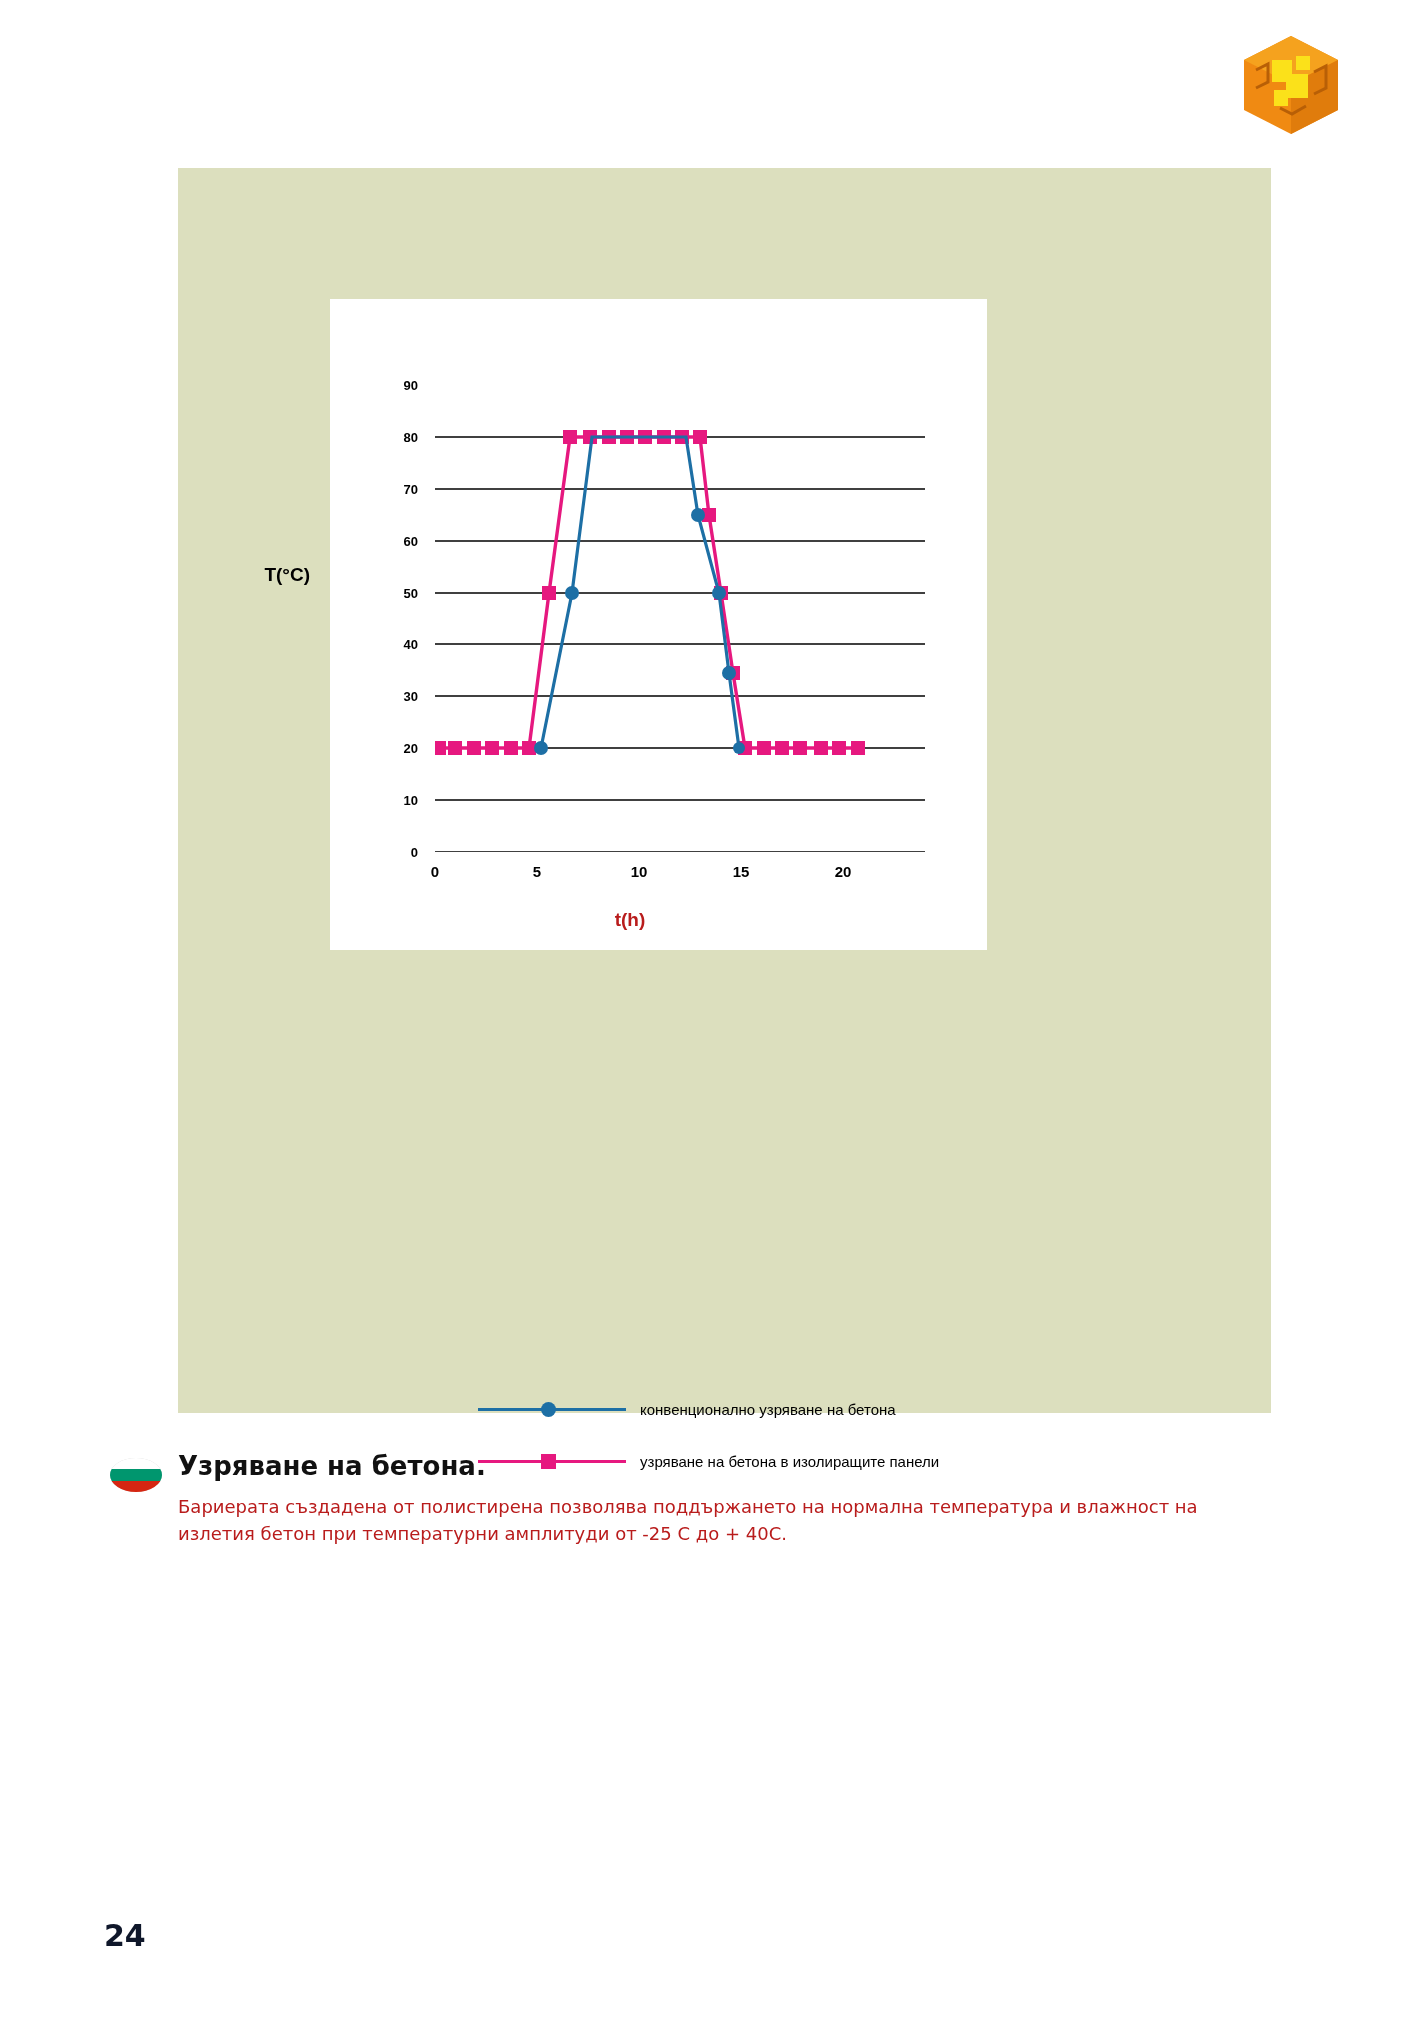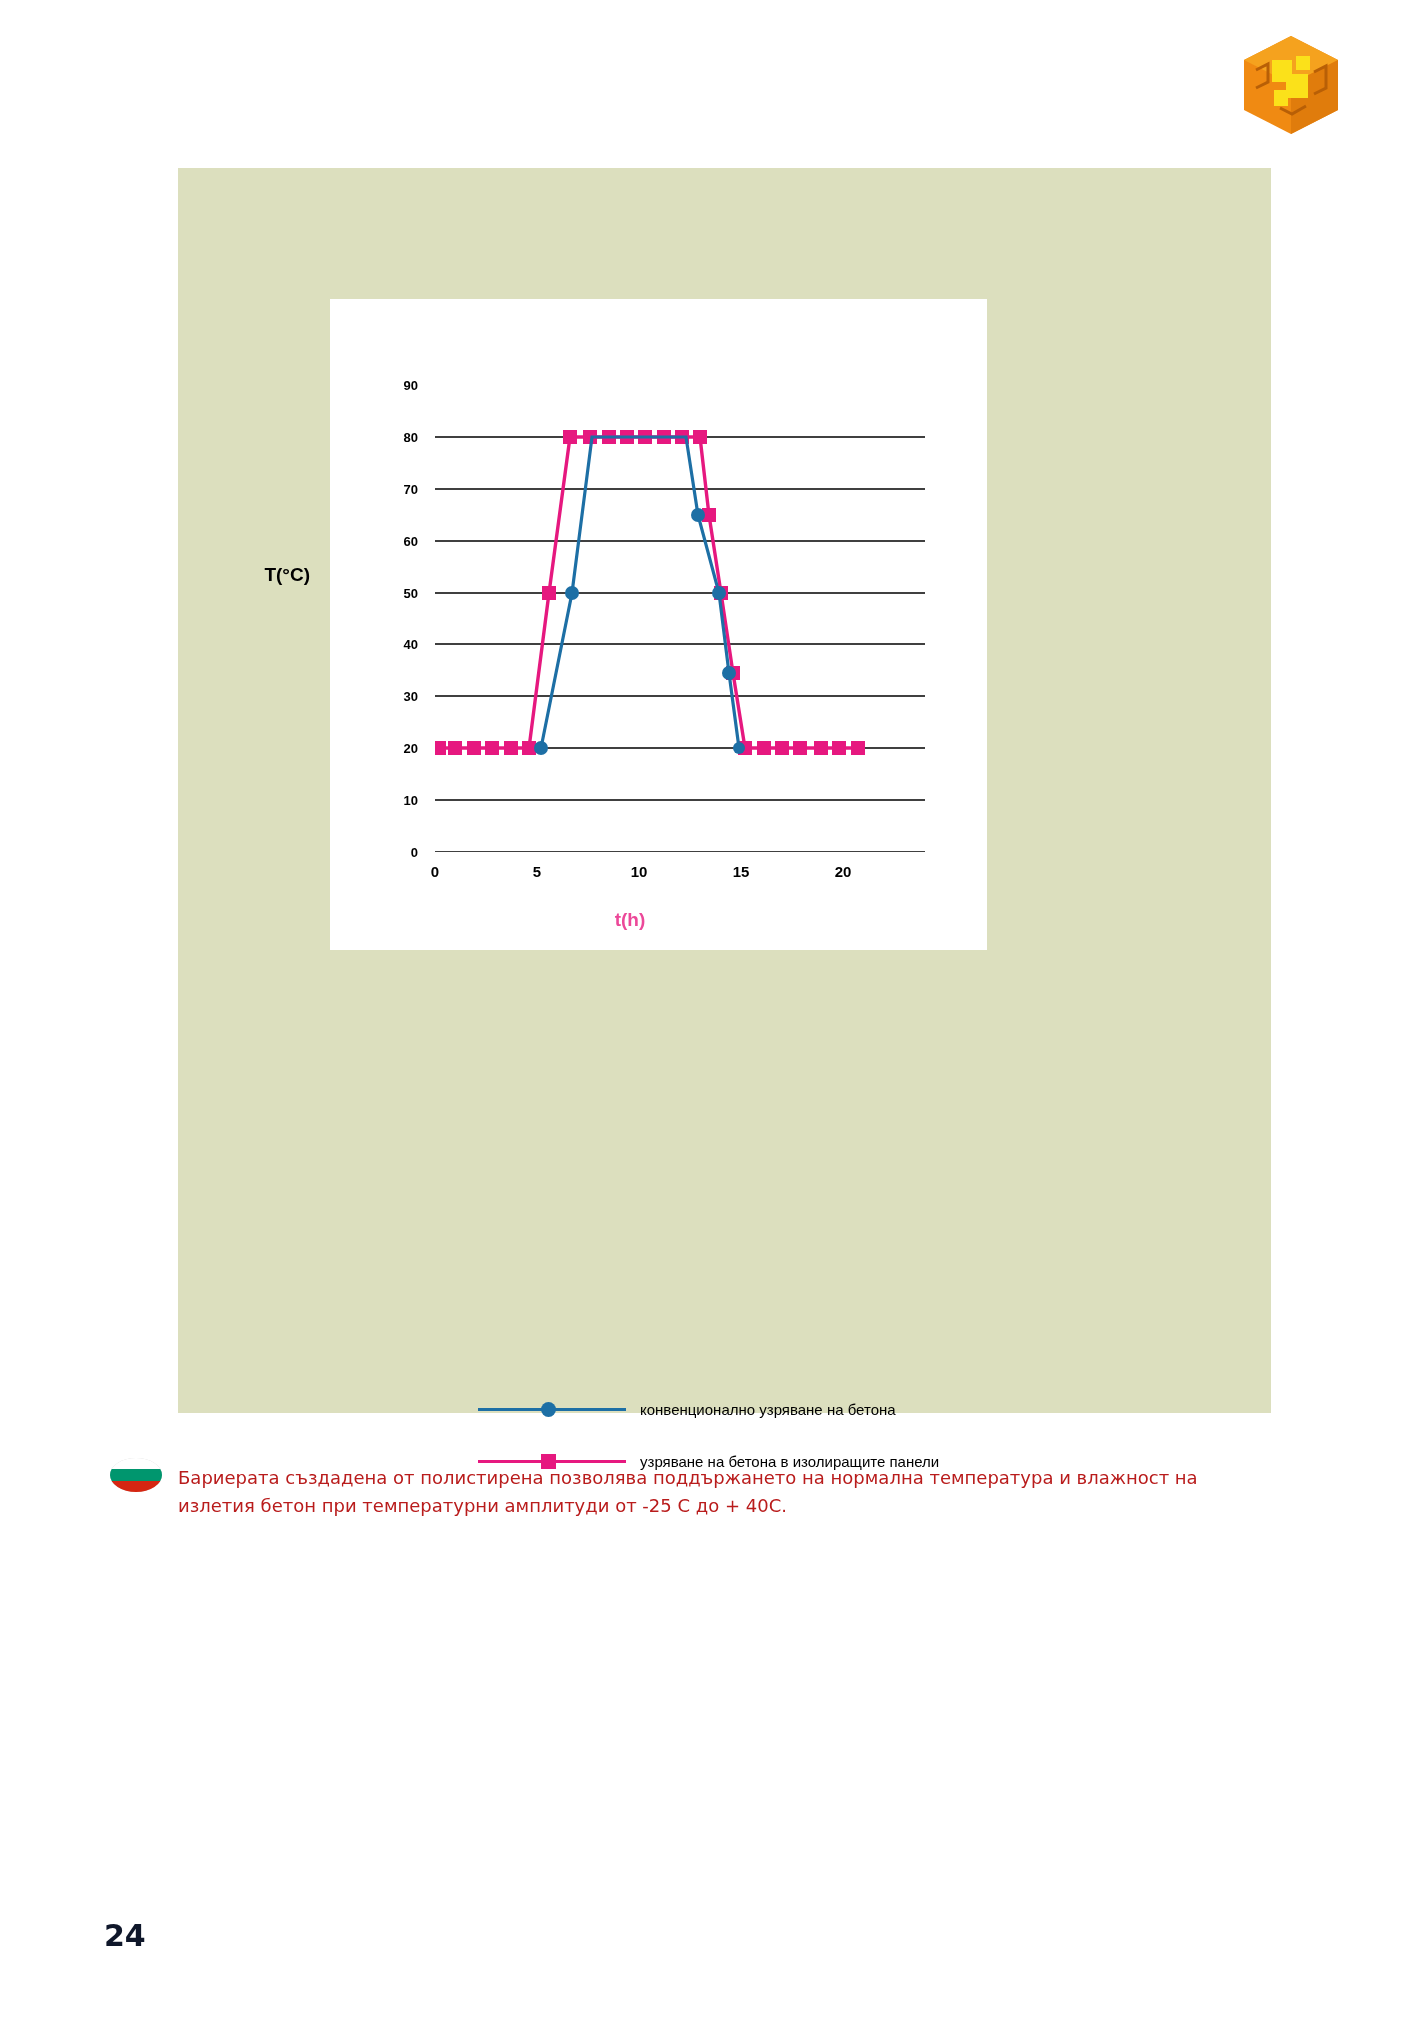--- a/index.html
+++ b/index.html
@@ -78,21 +78,21 @@
     color: #000;
   }
   .axis-x-label {
     position: absolute;
     left: 0;
     top: 610px;
     width: 600px;
     text-align: center;
     font-size: 19px;
     font-weight: bold;
-    color: #ec4899;
+    color: #b91c1c;
   }
 
   .ytick {
     position: absolute;
     width: 40px;
     text-align: right;
     font-size: 13px;
     font-weight: bold;
     color: #000;
     transform: translateY(-50%);
@@ -312,16 +312,17 @@
   </div>
 
 </div>
 
 <div class="caption">
   <span class="flag">
     <div class="w"></div>
       <div class="g"></div>
       <div class="r"></div>
   </span>
+  <div class="caption-title">Узряване на бетона.</div>
   <div class="caption-body">Бариерата създадена от полистирена позволява поддържането на нормална температура и влажност на излетия бетон при температурни амплитуди от -25 С до + 40С.</div>
 </div>
 
 <div class="page-number">24</div>
 
 </body></html>

